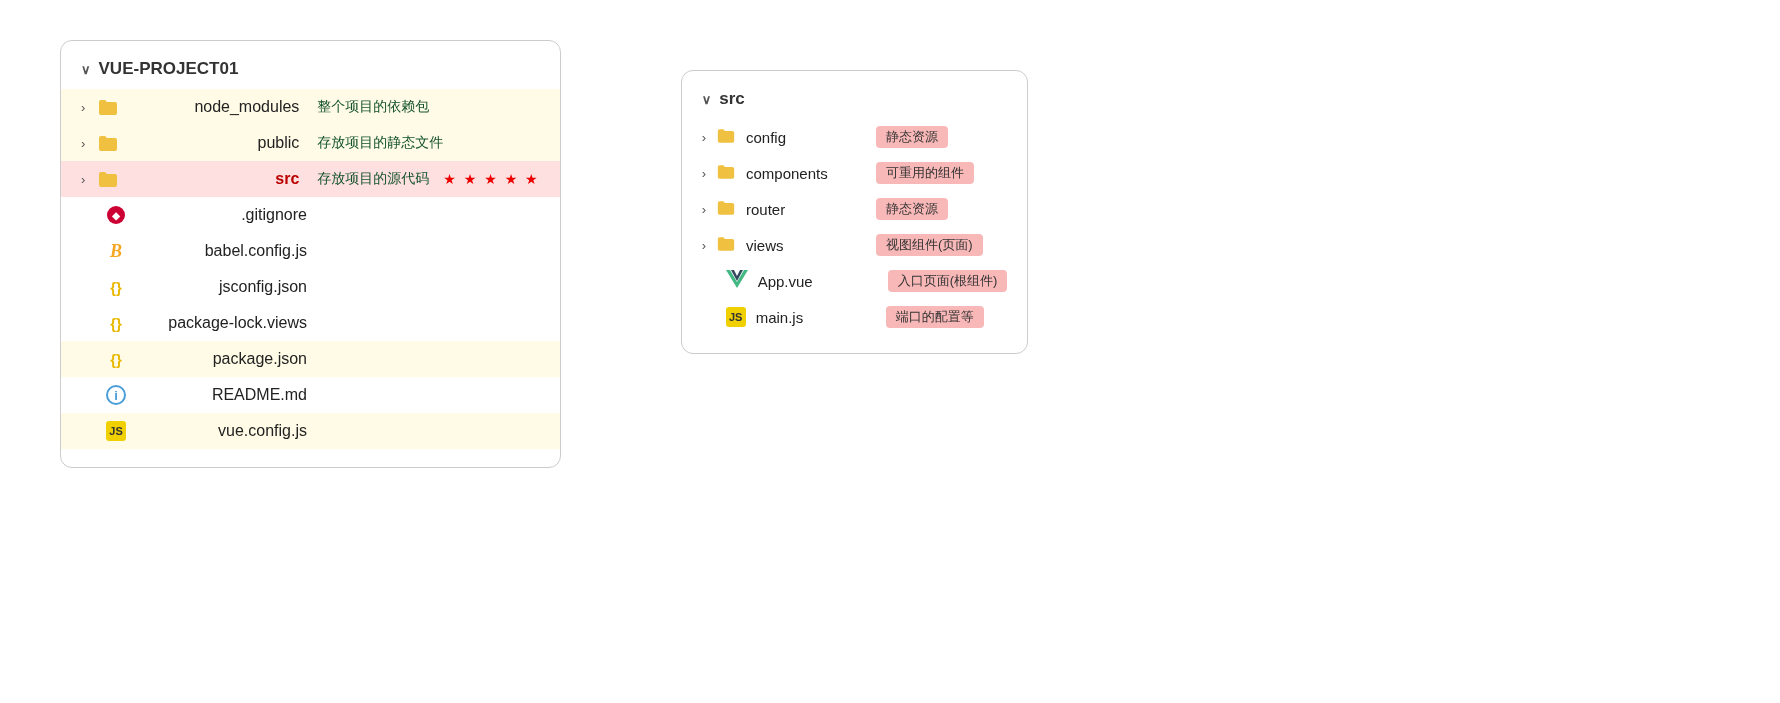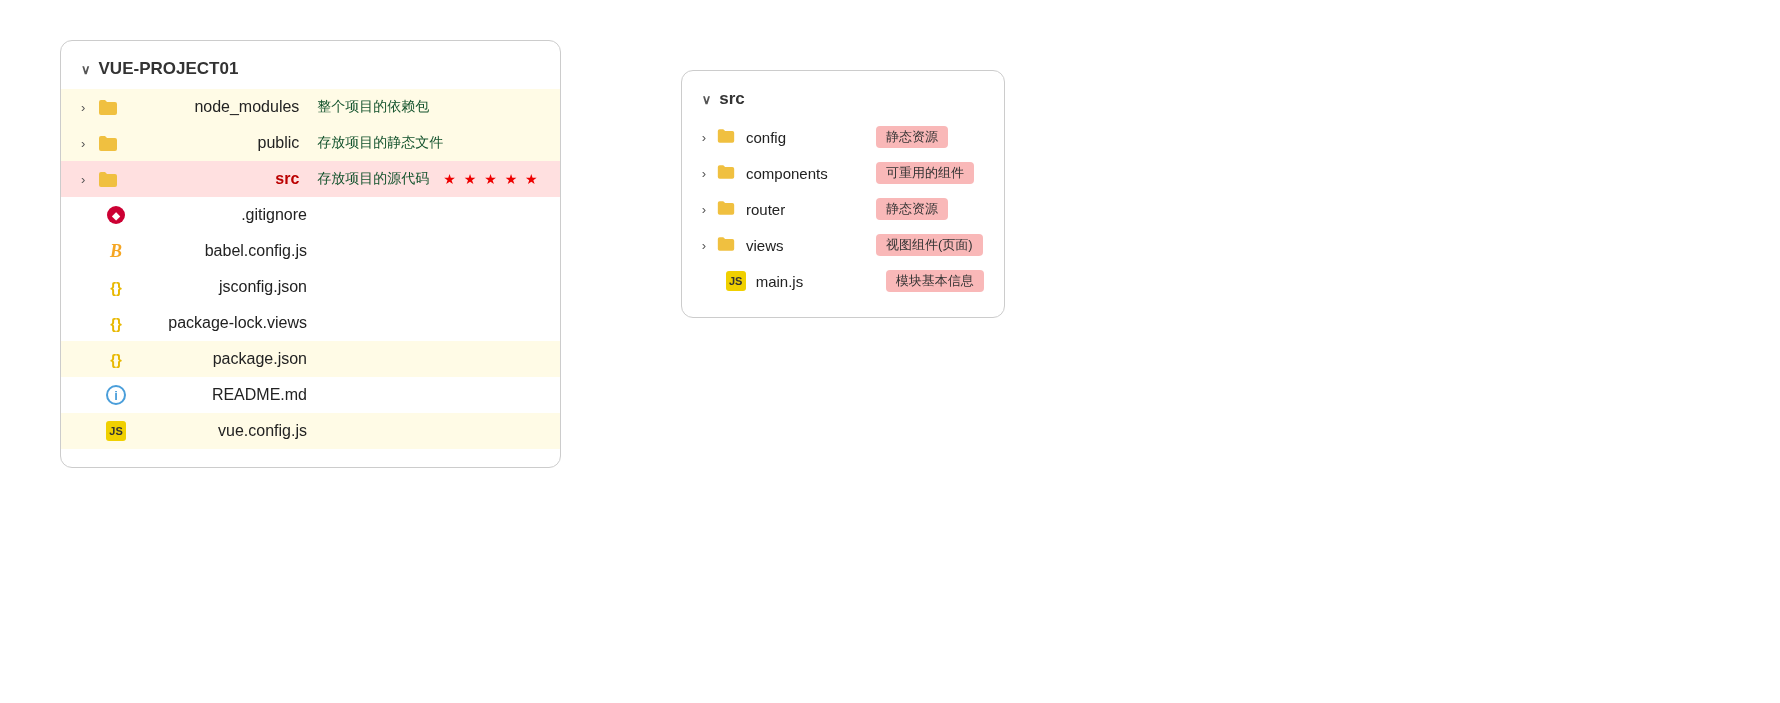--- a/index.html
+++ b/index.html
@@ -260,20 +260,29 @@
       <div class="file-row2">
         <span class="chevron-right" style="font-size: 13px; color: rgb(85, 85, 85);">›</span>
         <span class="icon"><svg width="20" height="17" viewBox="0 0 22 18">
             <path d="M2 4 Q2 2 4 2 L8 2 L10 4 L18 4 Q20 4 20 6 L20 15 Q20 17 18 17 L4 17 Q2 17 2 15 Z" fill="#f0c040"></path>
           </svg></span>
         <span class="file-name2">views</span>
         <span class="badge">视图组件(页面)</span>
       </div>
       <div class="file-row2">
         <span style="width: 14px;"></span>
+        <span class="icon"><svg width="22" height="19" viewBox="0 0 22 19">
+            <polygon points="11,18 0,0 4,0 11,12 18,0 22,0" fill="#42b883"></polygon>
+            <polygon points="11,11 5,0 8,0 11,6 14,0 17,0" fill="#35495e"></polygon>
+          </svg></span>
+        <span class="file-name2">App.vue</span>
+        <span class="badge">入口页面(根组件)</span>
+      </div>
+      <div class="file-row2">
+        <span style="width: 14px;"></span>
         <span class="icon">
           <span style="background:#f0d000;color:#333;font-size:11px;font-weight:bold;border-radius:3px;width:20px;height:20px;display:flex;align-items:center;justify-content:center;">JS</span>
         </span>
         <span class="file-name2">main.js</span>
-        <span class="badge">模块基本信息</span>
+        <span class="badge">端口的配置等</span>
       </div>
     </div>
 </div>
 
 </body></html>

